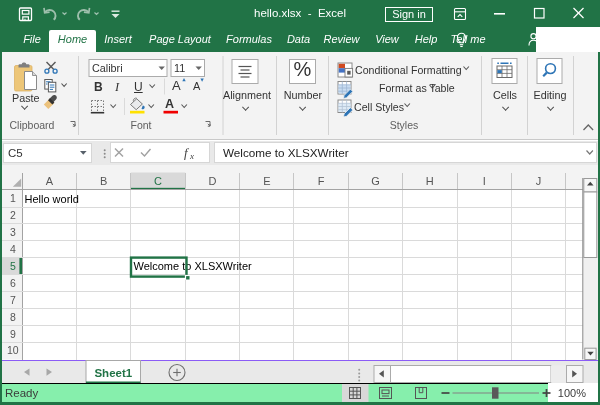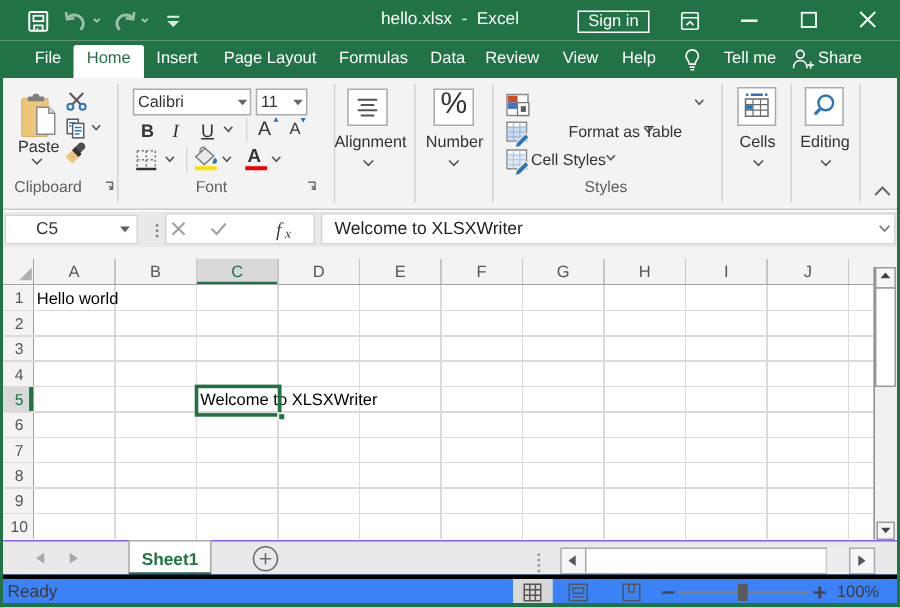--- a/index.html
+++ b/index.html
@@ -2,27 +2,27 @@
 <html><head>
 <meta charset="utf-8">
 <style>
 * { margin:0; padding:0; box-sizing:border-box; }
 html,body { width:600px; height:405px; overflow:hidden; }
 #app { position:relative; width:600px; height:405px; font-family:"Liberation Sans",sans-serif; background:#fff; }
 .abs { position:absolute; }
 .chv { position:absolute; width:4.6px; height:4.6px; border-left:1.1px solid #4a4a4a; border-bottom:1.1px solid #4a4a4a; transform:rotate(-45deg); }
 
 #titlebar { position:absolute; left:0; top:0; width:600px; height:27px; background:#217346; }
-#tabrow { position:absolute; left:0; top:27px; width:600px; height:25px; background:#217346; }
+#tabrow { position:absolute; left:0; top:27px; width:536px; height:25px; background:#217346;font-style:italic; }
 .tab { position:absolute; top:0; height:25px; line-height:25px; color:#fff; font-size:11px; text-align:center; }
 #ribbon { position:absolute; left:0; top:52px; width:600px; height:88px; background:#f3f3f3; border-bottom:1px solid #c9c9c9; }
 #fbar { position:absolute; left:0; top:141px; width:600px; height:24px; background:#e9e9e9; }
 #sheet { position:absolute; left:0; top:165px; width:600px; height:195px; }
 #tabbar { position:absolute; left:0; top:360px; width:600px; height:23px; background:#e9e9e9; border-top:1px solid #8b5cf6; }
-#statusbar { position:absolute; left:0; top:383px; width:600px; height:19px; background:#3b82f6; border-top:3px solid #000000; }
+#statusbar { position:absolute; left:0; top:383px; width:548px; height:19px; background:#86efac; border-top:1px solid #000000; }
 #greenbottom { position:absolute; left:0; top:402px; width:600px; height:3px; background:#217346; }
 #greenleft { position:absolute; left:0; top:52px; width:2px; height:353px; background:#217346; }
 #greenright { position:absolute; left:598px; top:52px; width:2px; height:353px; background:#217346; }
 .rlabel { position:absolute; font-size:10.8px; color:#333; }
 .glabel { position:absolute; font-size:10.5px; color:#5e5e5e; }
 </style>
 </head>
 <body>
 <div id="app">
 <div id="titlebar">
@@ -75,21 +75,21 @@
   <div class="abs" style="left:49px;top:3px;width:46.5px;height:22px;background:#fff;border-radius:2px 2px 0 0;"></div>
   <div class="tab" style="left:-8px;width:80px;">File</div>
   <div class="tab" style="left:32.5px;width:80px;color:#217346;">Home</div>
   <div class="tab" style="left:78px;width:80px;">Insert</div>
   <div class="tab" style="left:140px;width:80px;">Page Layout</div>
   <div class="tab" style="left:209px;width:80px;">Formulas</div>
   <div class="tab" style="left:301.5px;width:80px;">Review</div>
   <div class="tab" style="left:258.5px;width:80px;">Data</div>
   <div class="tab" style="left:347px;width:80px;">View</div>
   <div class="tab" style="left:386px;width:80px;">Help</div>
-  <div class="tab" style="left:460px;width:80px;text-align:center;">Tell me</div>
+  <div class="tab" style="left:428px;width:80px;text-align:center;">Tell me</div>
   <div class="tab" style="left:520px;width:80px;">Share</div>
   <svg class="abs" style="left:455px;top:4px" width="90" height="18" viewBox="0 0 90 18">
 
     <g stroke="#fff" fill="none" stroke-width="1.1">
       <path d="M6.5 2.2 a4.1 4.1 0 0 1 4.1 4.1 c0 1.7 -1 2.6 -1.6 3.6 c-0.4 0.6 -0.5 1.3 -0.5 1.8 h-4 c0 -0.5 -0.1 -1.2 -0.5 -1.8 c-0.6 -1 -1.6 -1.9 -1.6 -3.6 a4.1 4.1 0 0 1 4.1 -4.1 z"></path>
       <line x1="4.8" y1="13.7" x2="8.2" y2="13.7"></line>
       <line x1="5.3" y1="15.5" x2="7.7" y2="15.5"></line>
     </g>
 
     <g stroke="#fff" fill="none" stroke-width="1.1">
@@ -251,30 +251,31 @@
 <div class="rlabel" style="left:134px;top:27.5px;text-decoration:underline;font-size:12px;color:#333;">U</div>
 <div class="rlabel" style="left:172px;top:26px;font-size:13px;">A</div>
 <div class="rlabel" style="left:193px;top:28px;font-size:11px;">A</div>
 <div class="rlabel" style="left:165px;top:45px;font-weight:bold;font-size:12.5px;">A</div>
 <div class="glabel" style="left:111px;top:66.5px;width:60px;text-align:center;">Font</div>
 <div class="rlabel" style="left:221px;top:37px;width:52px;text-align:center;">Alignment</div>
 <div class="chv" style="left:243px;top:52.5px;"></div>
 <div class="rlabel" style="left:289px;top:6px;width:27px;text-align:center;font-size:20px;font-weight:400;color:#333;">%</div>
 <div class="rlabel" style="left:277px;top:37px;width:52px;text-align:center;">Number</div>
 <div class="chv" style="left:300px;top:52.5px;"></div>
+<div class="rlabel" style="left:355px;top:11.5px;font-size:10.6px;">Conditional Formatting</div>
 <div class="rlabel" style="left:354px;top:30px;font-size:10.6px;padding-left:25px;">Format as Table</div>
 <div class="rlabel" style="left:354px;top:48.5px;font-size:10.6px;">Cell Styles</div>
 <div class="glabel" style="left:374px;top:66.5px;width:60px;text-align:center;">Styles</div>
 <div class="rlabel" style="left:479px;top:37px;width:52px;text-align:center;">Cells</div>
 <div class="chv" style="left:503px;top:52.5px;"></div>
 <div class="rlabel" style="left:524px;top:37px;width:52px;text-align:center;">Editing</div>
 <div class="chv" style="left:548px;top:52.5px;"></div>
 </div>
 <div id="fbar">
-  <div class="abs" style="left:3px;top:1.5px;width:88.5px;height:20px;background:#fff;border:1px solid #d6d6d6;font-size:11.5px;color:#333;line-height:19px;padding-left:20px;">C5</div>
+  <div class="abs" style="left:3px;top:1.5px;width:88.5px;height:20px;background:#fff;border:1px solid #d6d6d6;font-size:11.5px;color:#333;line-height:19px;padding-left:4px;">C5</div>
   <svg class="abs" style="left:0;top:0" width="600" height="24" viewBox="0 0 600 24">
     <path d="M80 10 l3.3 3.8 l3.3 -3.8 z" fill="#57606a"></path>
     <g fill="#8a8a8a">
       <circle cx="104.7" cy="9.3" r="1"></circle>
           <circle cx="104.7" cy="12.8" r="1"></circle>
           <circle cx="104.7" cy="16.3" r="1"></circle>
     </g>
     <rect x="110.5" y="1.5" width="99" height="20" fill="#fff" stroke="#d6d6d6"></rect>
     <rect x="214.5" y="1.5" width="382" height="20" fill="#fff" stroke="#d6d6d6"></rect>
     <g stroke="#a0a0a0" stroke-width="1.4" fill="none">

